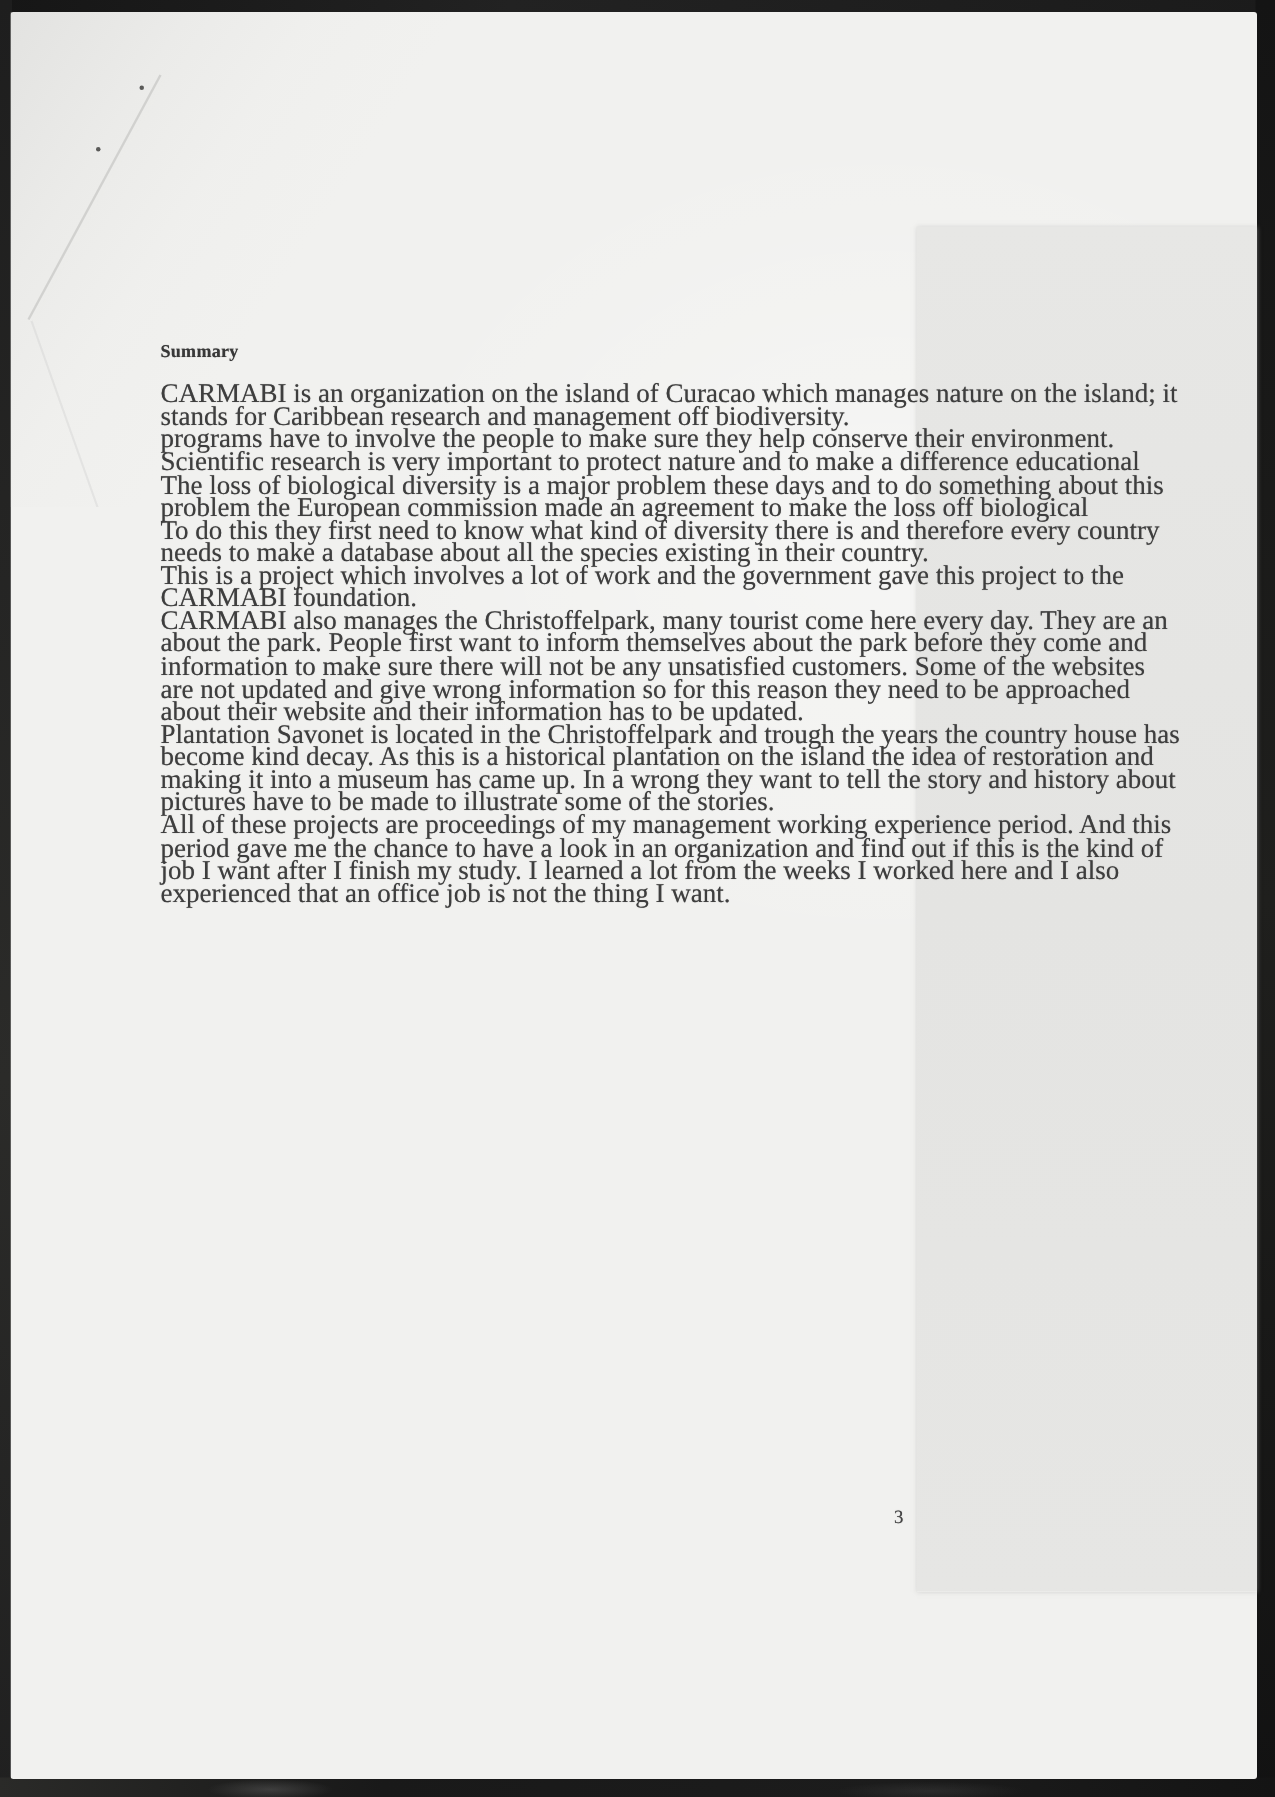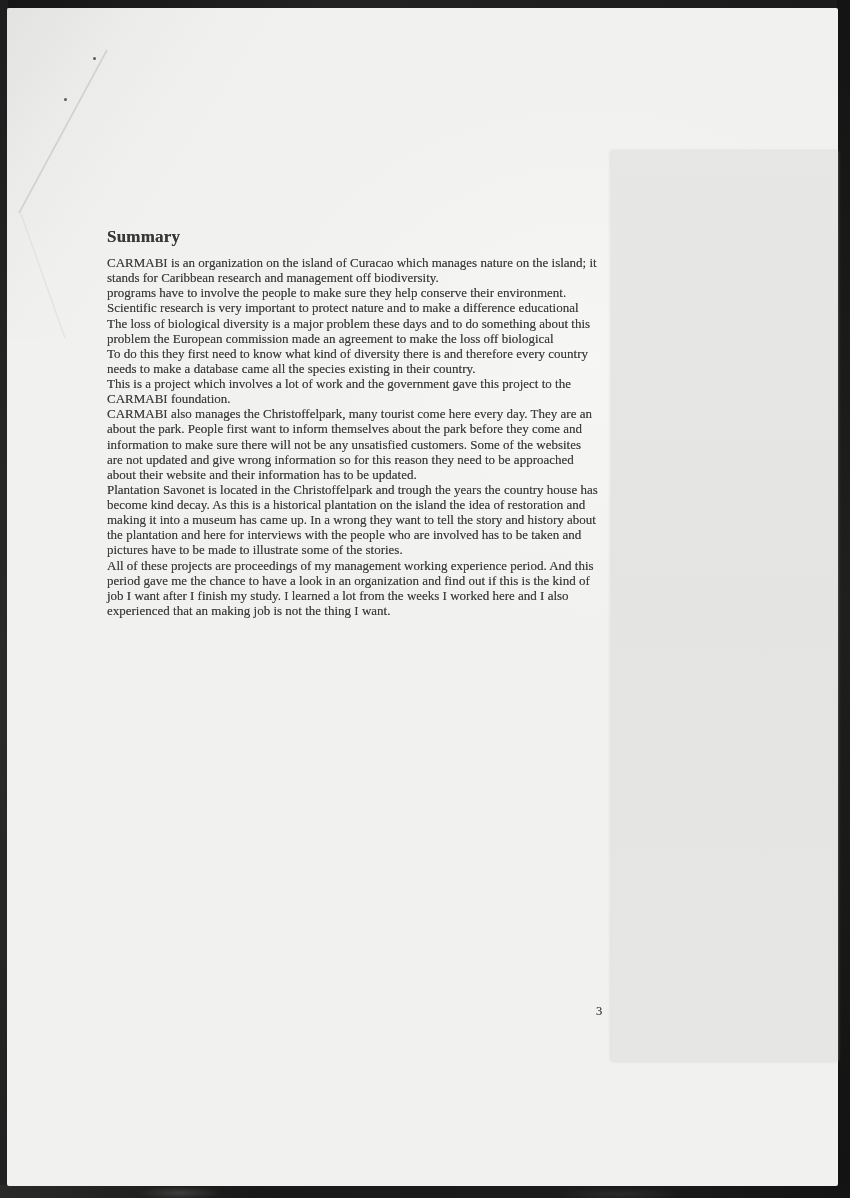--- a/index.html
+++ b/index.html
@@ -62,28 +62,28 @@
   
   .background-sheet {
     position: absolute; left: 604px; top: 143px; width: 227px; height: 910px;
     background: linear-gradient(180deg, #e7e7e5, #e4e4e2 50%, #e6e6e4);
     box-shadow: 0 0 3px rgba(180,180,178,0.5);
   }
   
   .summary-heading {
     position: absolute; left: 100px; top: 219px;
     margin: 0;
-    font-size: 17px; font-weight: bold; color: #383838;
+    font-size: 12px; font-weight: bold; color: #383838;
     letter-spacing: 0.2px;
     text-shadow: 0 0 0.5px rgba(56,56,56,0.7);
   }
   .text-block {
     position: absolute; left: 100px; top: 247px; width: 505px;
     color: #3e3e3e;
-    font-size: 13px; line-height: 15.12px;
+    font-size: 18px; line-height: 15.12px;
     text-shadow: 0 0 0.5px rgba(62,62,62,0.65);
   }
   .text-line { white-space: nowrap; }
   .page-number {
     position: absolute; left: 589px; top: 996px;
     font-size: 12.5px; color: #454545;
     text-shadow: 0 0 0.5px rgba(69,69,69,0.65);
   }
 </style>
 </head>
@@ -112,35 +112,34 @@
     <h1 class="summary-heading">Summary</h1>
 
     <div class="text-block">
         <div class="text-line">CARMABI is an organization on the island of Curacao which manages nature on the island; it</div>
         <div class="text-line">stands for Caribbean research and management off biodiversity.</div>
         <div class="text-line">programs have to involve the people to make sure they help conserve their environment.</div>
         <div class="text-line">Scientific research is very important to protect nature and to make a difference educational</div>
         <div class="text-line">The loss of biological diversity is a major problem these days and to do something about this</div>
         <div class="text-line">problem the European commission made an agreement to make the loss off biological</div>
         <div class="text-line">To do this they first need to know what kind of diversity there is and therefore every country</div>
-        <div class="text-line">needs to make a database came all the species existing in their country.</div>
+        <div class="text-line">needs to make a database about all the species existing in their country.</div>
         <div class="text-line">This is a project which involves a lot of work and the government gave this project to the</div>
         <div class="text-line">CARMABI foundation.</div>
         <div class="text-line">CARMABI also manages the Christoffelpark, many tourist come here every day. They are an</div>
         <div class="text-line">about the park. People first want to inform themselves about the park before they come and</div>
         <div class="text-line">information to make sure there will not be any unsatisfied customers. Some of the websites</div>
         <div class="text-line">are not updated and give wrong information so for this reason they need to be approached</div>
         <div class="text-line">about their website and their information has to be updated.</div>
         <div class="text-line">Plantation Savonet is located in the Christoffelpark and trough the years the country house has</div>
         <div class="text-line">become kind decay. As this is a historical plantation on the island the idea of restoration and</div>
         <div class="text-line">making it into a museum has came up. In a wrong they want to tell the story and history about</div>
-        <div class="text-line">the plantation and here for interviews with the people who are involved has to be taken and</div>
         <div class="text-line">pictures have to be made to illustrate some of the stories.</div>
         <div class="text-line">All of these projects are proceedings of my management working experience period. And this</div>
         <div class="text-line">period gave me the chance to have a look in an organization and find out if this is the kind of</div>
         <div class="text-line">job I want after I finish my study. I learned a lot from the weeks I worked here and I also</div>
-        <div class="text-line">experienced that an making job is not the thing I want.</div>
+        <div class="text-line">experienced that an office job is not the thing I want.</div>
       </div>
 
     <div class="page-number">3</div>
 
   </div>
 </div>
 
 </body></html>

